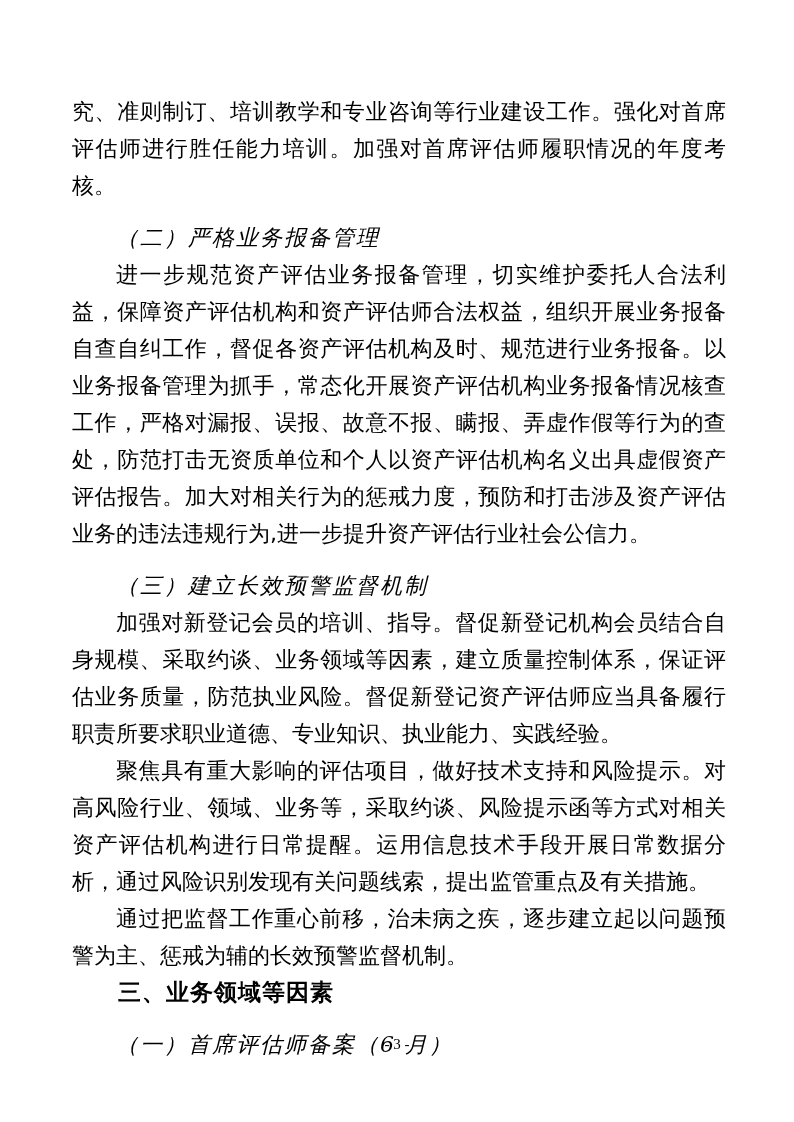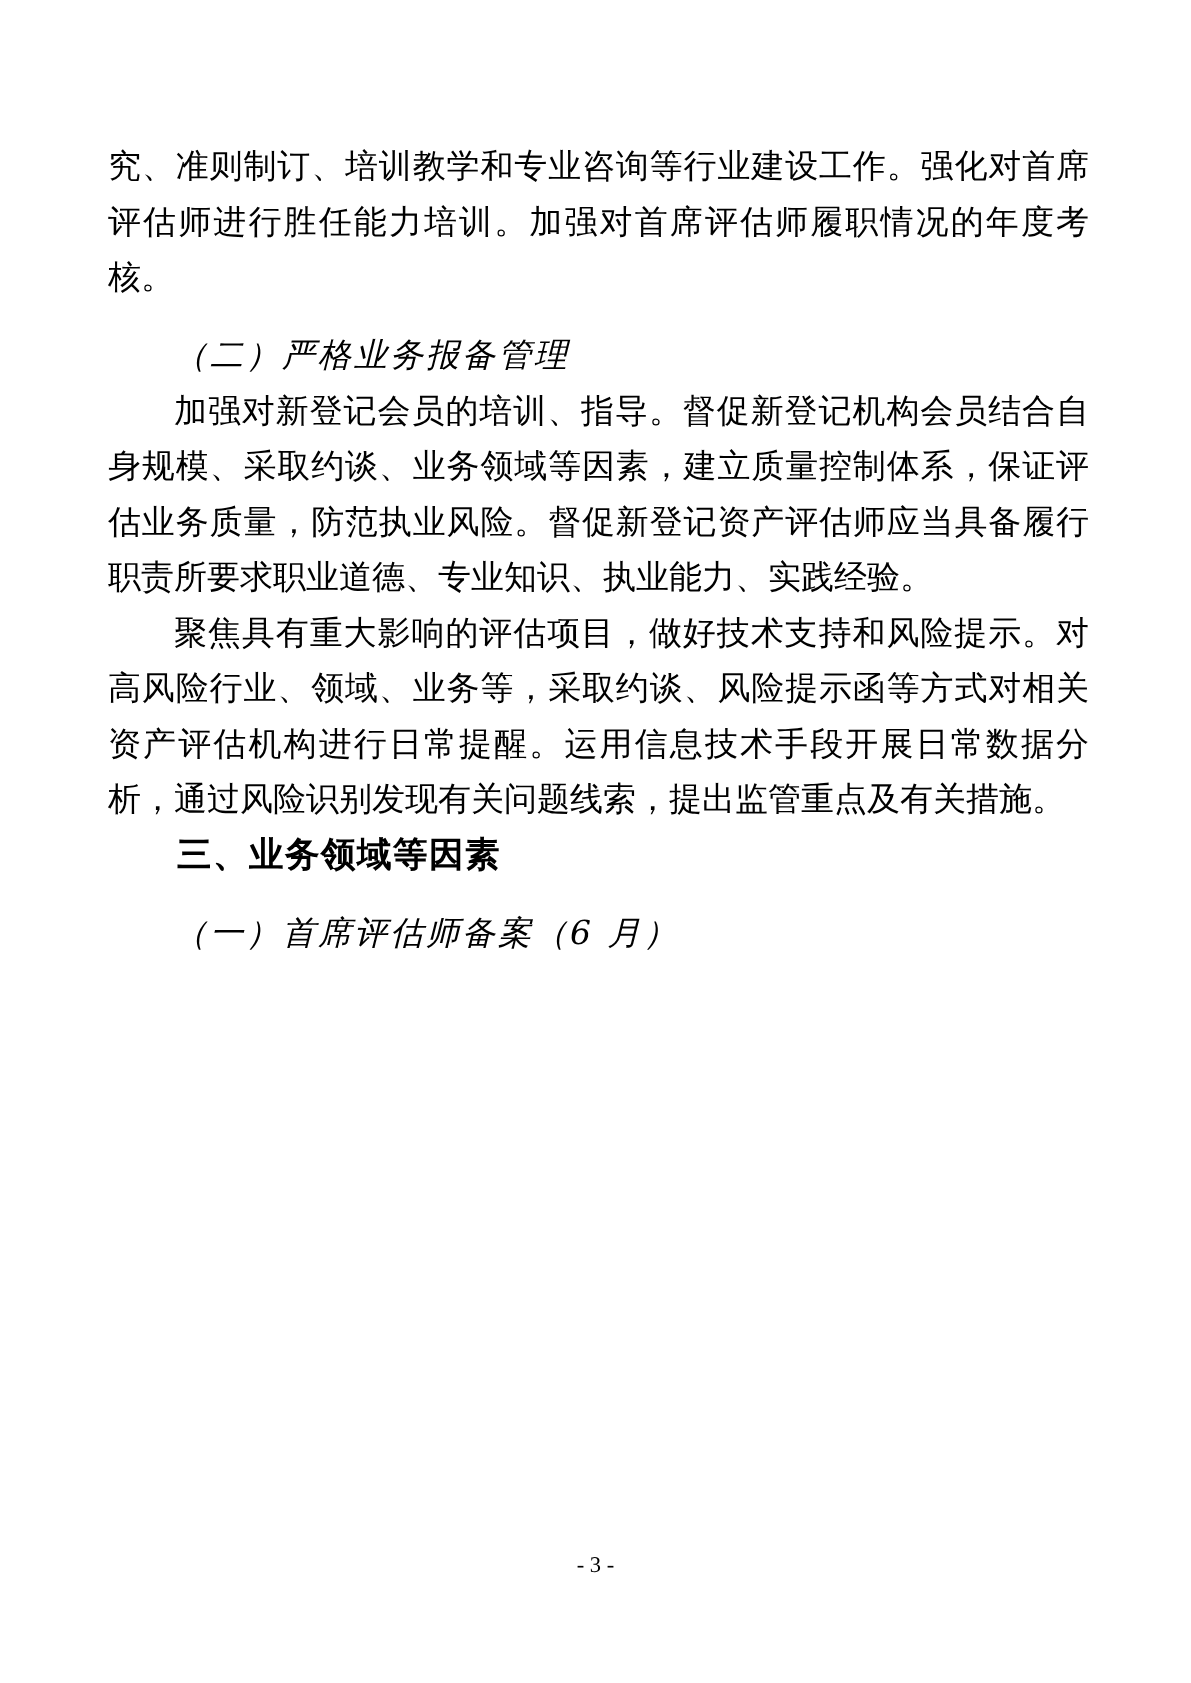--- a/index.html
+++ b/index.html
@@ -59,20 +59,23 @@
     color: #000000;
   }
 </style>
 </head>
 <body>
 
 <div class="page">
   <div class="doc-content">
     <p class="body-cont">究、准则制订、培训教学和专业咨询等行业建设工作。强化对首席评估师进行胜任能力培训。加强对首席评估师履职情况的年度考核。</p>
     <p class="kaiti-head">（二）严格业务报备管理</p>
+    <p class="body-para">进一步规范资产评估业务报备管理，切实维护委托人合法利益，保障资产评估机构和资产评估师合法权益，组织开展业务报备自查自纠工作，督促各资产评估机构及时、规范进行业务报备。以业务报备管理为抓手，常态化开展资产评估机构业务报备情况核查工作，严格对漏报、误报、故意不报、瞒报、弄虚作假等行为的查处，防范打击无资质单位和个人以资产评估机构名义出具虚假资产评估报告。加大对相关行为的惩戒力度，预防和打击涉及资产评估业务的违法违规行为,进一步提升资产评估行业社会公信力。</p>
+    <p class="kaiti-head">（三）建立长效预警监督机制</p>
     <p class="body-para">加强对新登记会员的培训、指导。督促新登记机构会员结合自身规模、采取约谈、业务领域等因素，建立质量控制体系，保证评估业务质量，防范执业风险。督促新登记资产评估师应当具备履行职责所要求职业道德、专业知识、执业能力、实践经验。</p>
     <p class="body-para">聚焦具有重大影响的评估项目，做好技术支持和风险提示。对高风险行业、领域、业务等，采取约谈、风险提示函等方式对相关资产评估机构进行日常提醒。运用信息技术手段开展日常数据分析，通过风险识别发现有关问题线索，提出监管重点及有关措施。</p>
+    <p class="body-para">通过把监督工作重心前移，治未病之疾，逐步建立起以问题预警为主、惩戒为辅的长效预警监督机制。</p>
     <p class="bold-head">三、业务领域等因素</p>
     <p class="kaiti-head">（一）首席评估师备案（6 月）</p>
   </div>
 
   <div class="page-footer">- 3 -</div>
 </div>
 
 </body></html>

